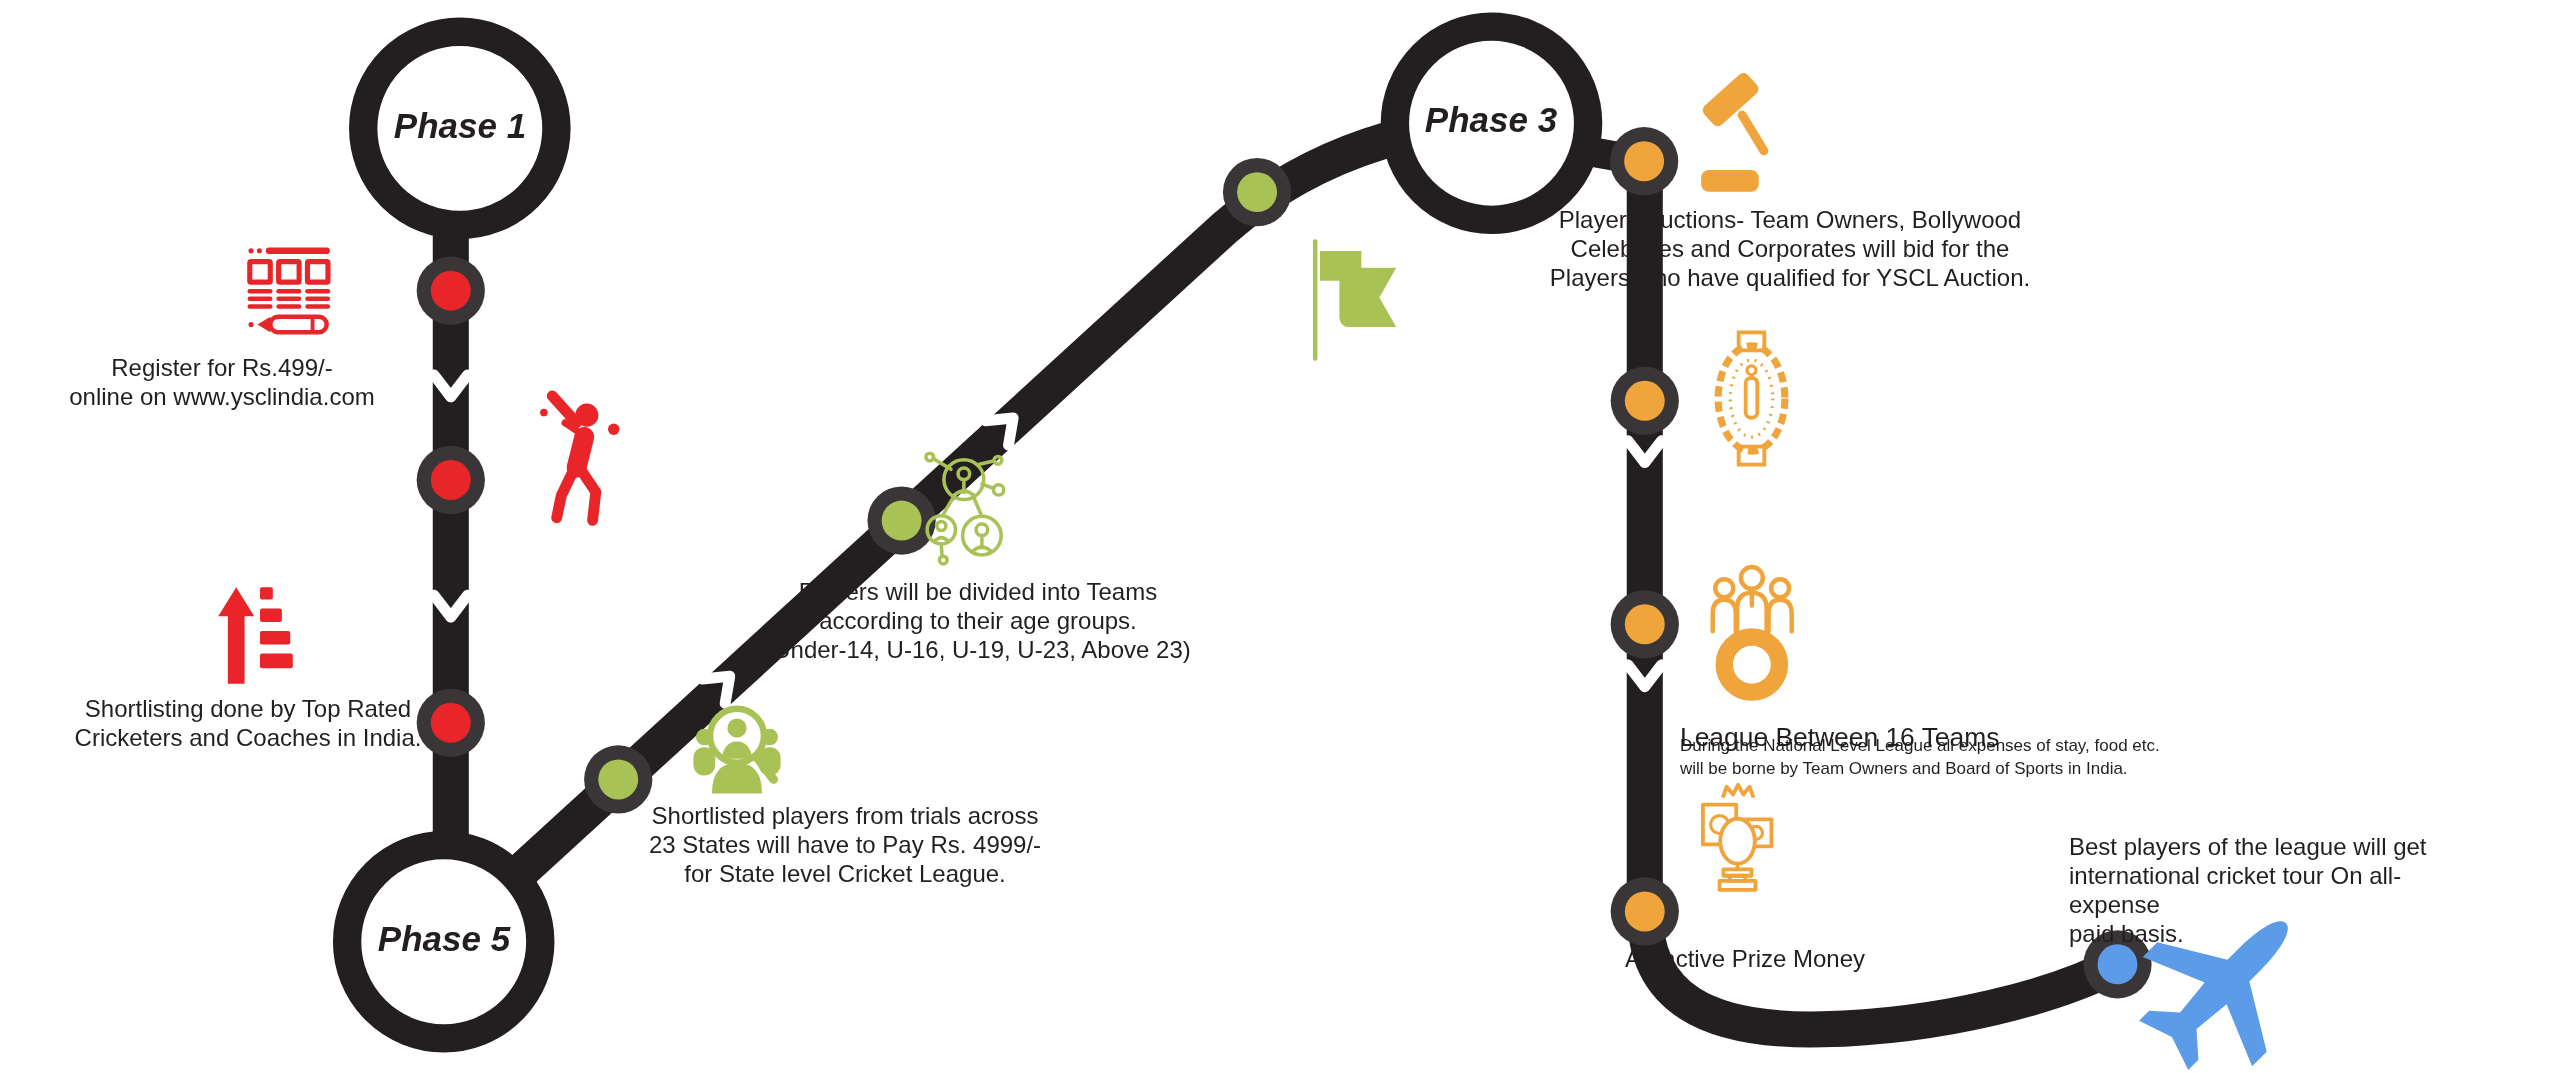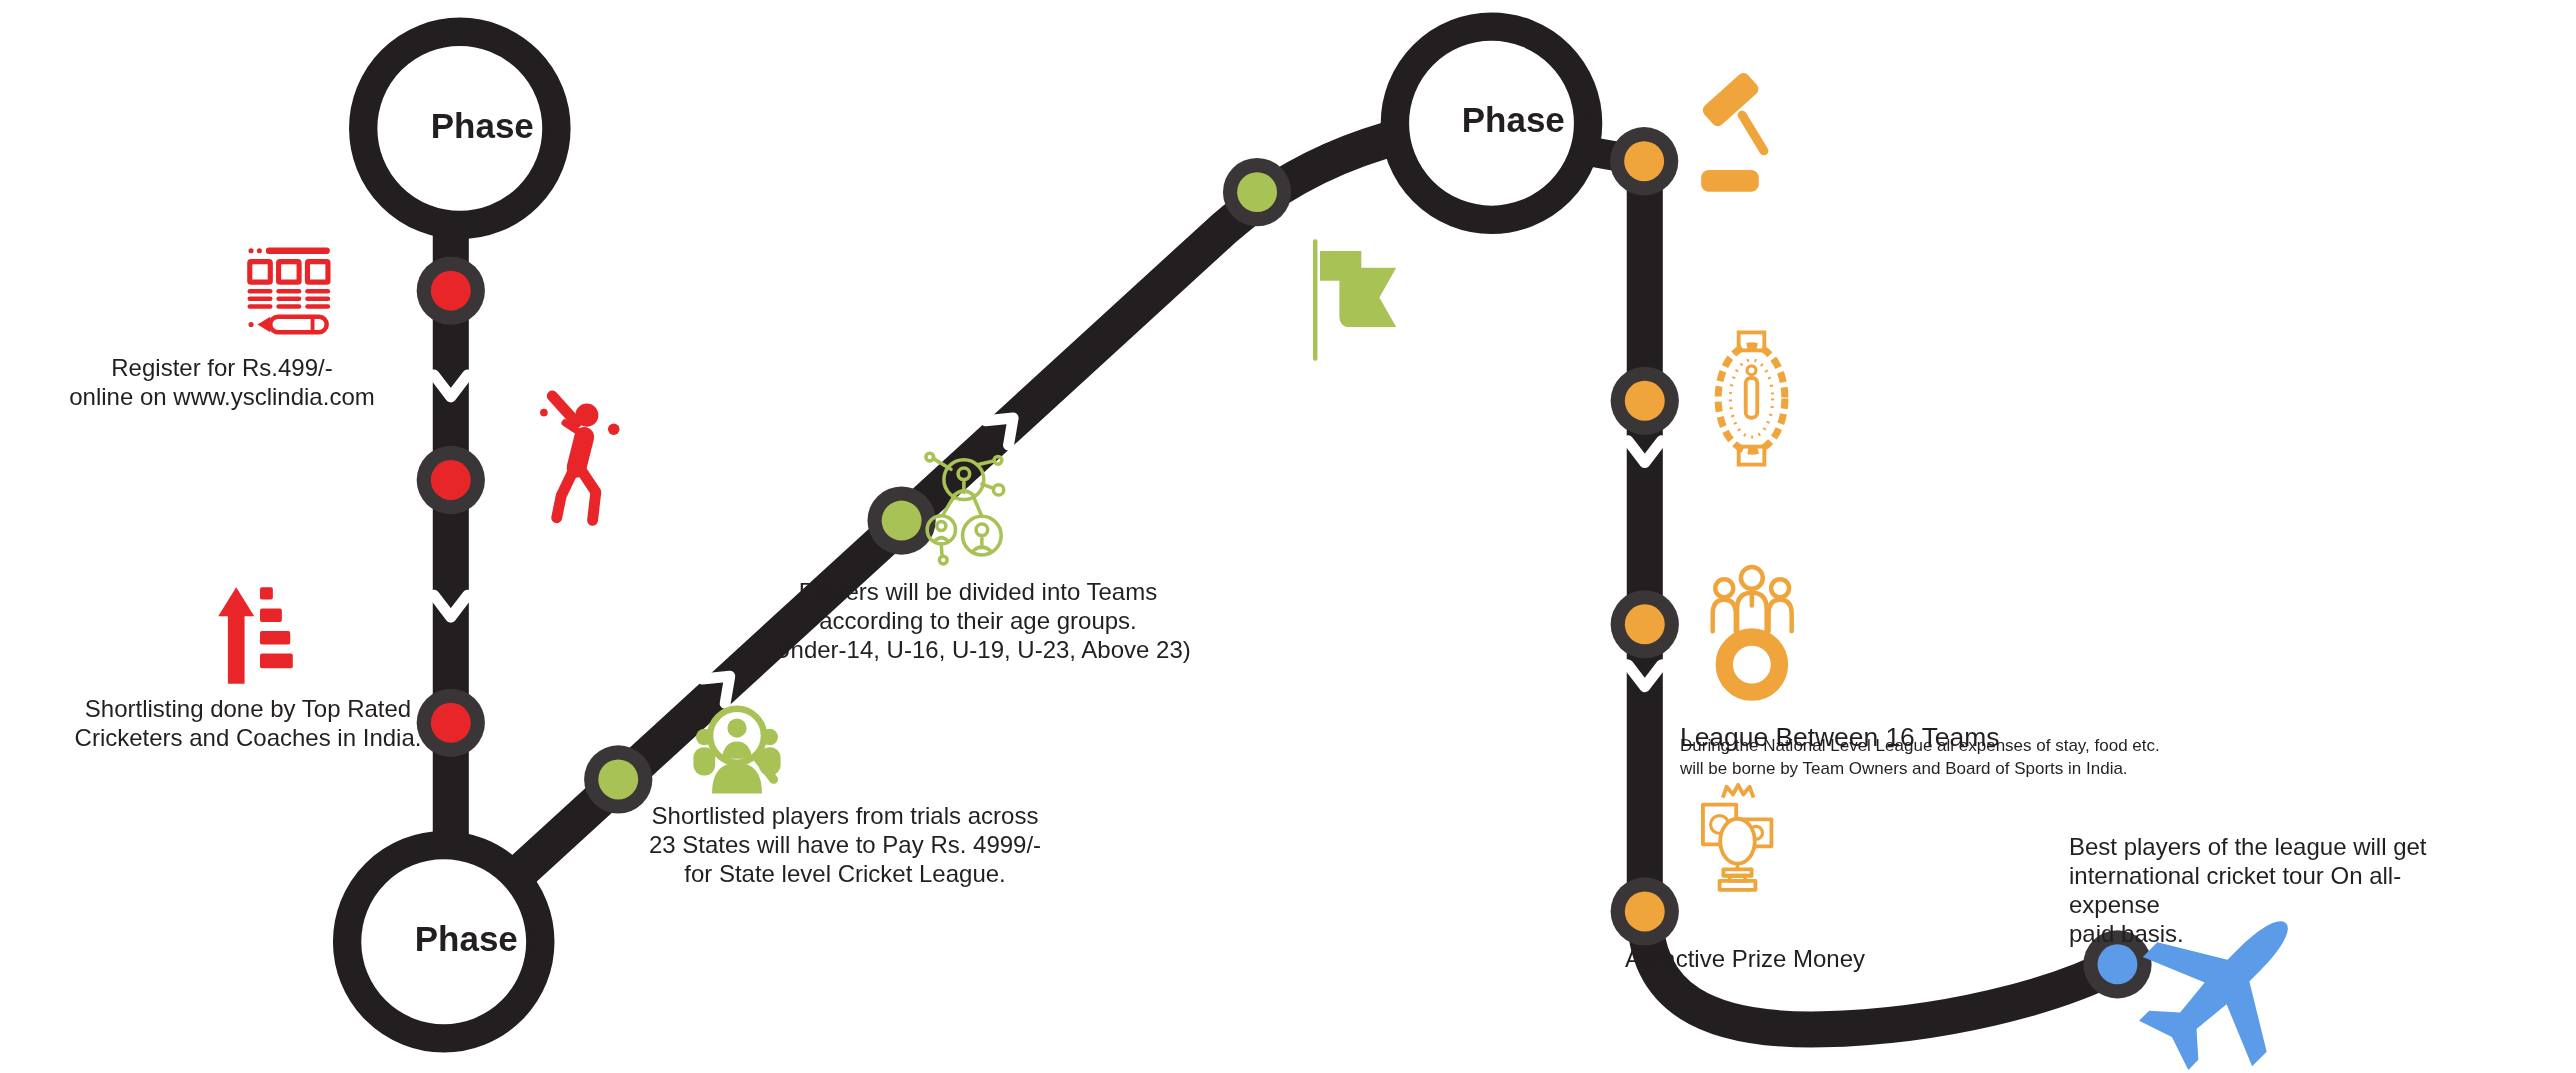--- a/index.html
+++ b/index.html
@@ -1,19 +1,19 @@
 <!DOCTYPE html>
 <html style="font-size:10.3px"><head>
 <meta charset="utf-8">
 <style>
   html,body{margin:0;padding:0;background:#ffffff;}
   #stage{position:relative;width:2576px;height:1074px;background:#ffffff;overflow:hidden;
          font-family:"Liberation Sans", sans-serif;color:#231f20;}
   #track{position:absolute;left:0;top:0;}
-  .phase-label{position:absolute;width:206px;text-align:right;font-size:35px;font-weight:bold;color:#231f20;}
+  .phase-label{position:absolute;width:206px;text-align:center;font-size:35px;font-weight:bold;color:#231f20;font-style:italic;}
   .step-text{position:absolute;font-size:24px;line-height:29px;white-space:pre-line;text-align:center;width:580px;}
   .step-text.left{text-align:left;}
   .league-title{position:absolute;font-size:26.4px;line-height:30px;white-space:pre-line;text-align:left;margin-top:23px;}
   .league-sub{position:absolute;font-size:17px;line-height:23px;white-space:pre-line;text-align:left;}
   .icon{position:absolute;}
 </style>
 </head>
 <body>
 
 <div id="stage">
@@ -200,20 +200,23 @@
 
   <svg class="icon" style="left:1696px;top:66px;" width="82" height="130" viewBox="0 0 128 202">
     <g fill="#f0a43c" stroke="#f0a43c">
       <g transform="translate(54,52) rotate(-42)">
         <rect x="-46" y="-20" width="92" height="40" rx="10" stroke="none"></rect>
       </g>
       <line x1="72" y1="76" x2="106" y2="132" stroke-width="14" stroke-linecap="round"></line>
       <rect x="8" y="162" width="90" height="34" rx="12" stroke="none"></rect>
     </g>
   </svg>
+  <div class="step-text" style="left:1500px;top:205px;">Players Auctions- Team Owners, Bollywood
+Celebrities and Corporates will bid for the
+Players who have qualified for YSCL Auction.</div>
 
   <svg class="icon" style="left:1713px;top:330px;" width="77" height="137" viewBox="0 0 120 212">
     <g stroke="#f0a43c" fill="none">
       <rect x="40" y="3" width="40" height="28" stroke-width="6"></rect>
       <rect x="40" y="181" width="40" height="28" stroke-width="6"></rect>
       <ellipse cx="60" cy="106" rx="52" ry="82" stroke-width="11" stroke-dasharray="16 8"></ellipse>
       <ellipse cx="60" cy="106" rx="33" ry="60" stroke-width="5" stroke-dasharray="3 9"></ellipse>
       <circle cx="60" cy="62" r="7" stroke-width="5"></circle>
       <rect x="51" y="74" width="18" height="62" rx="8" stroke-width="6"></rect>
     </g>

